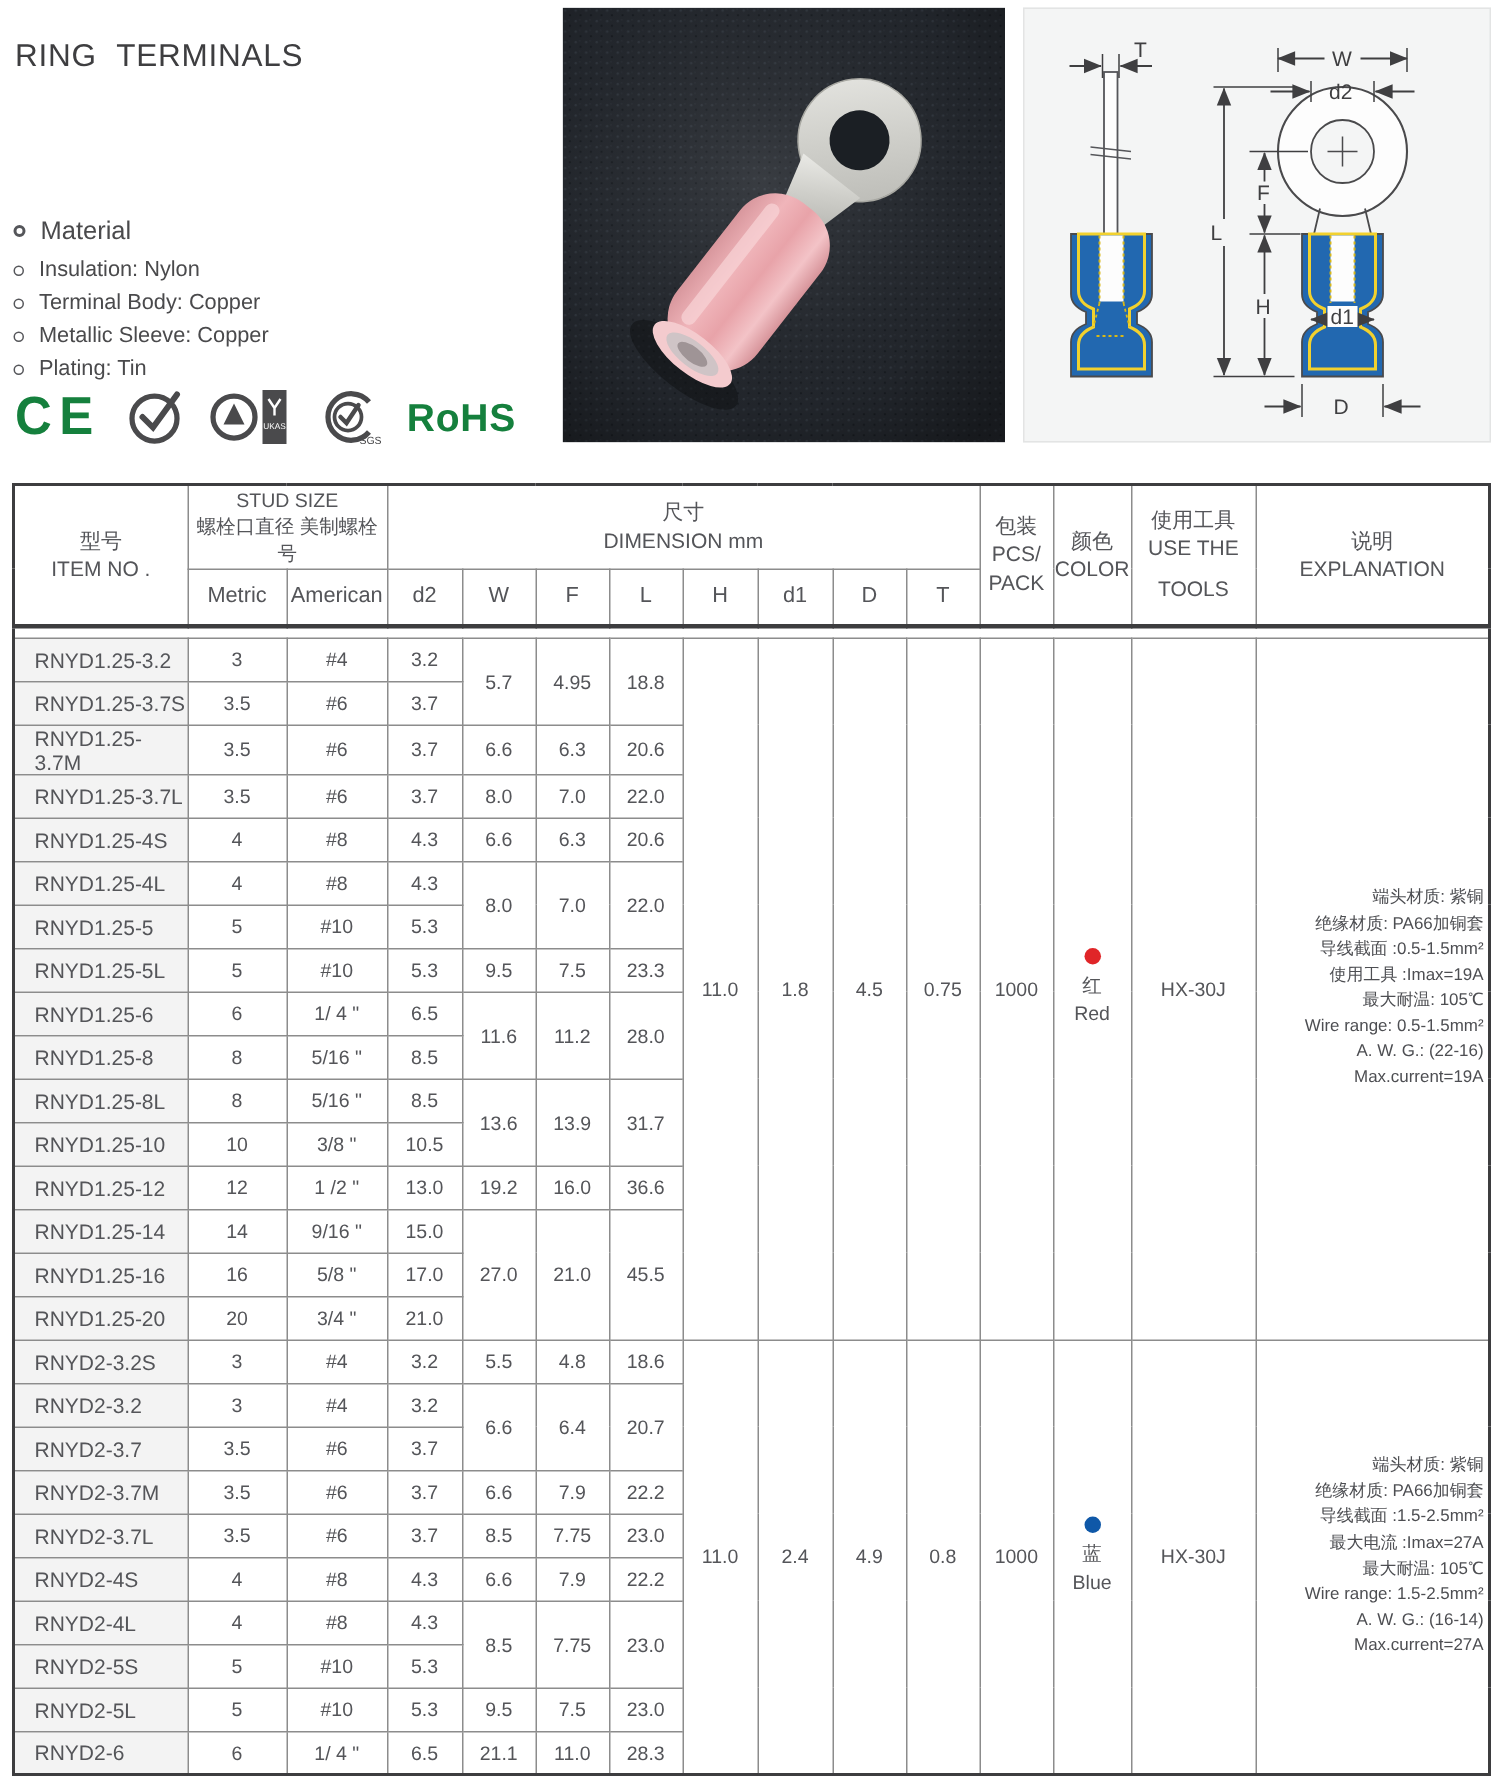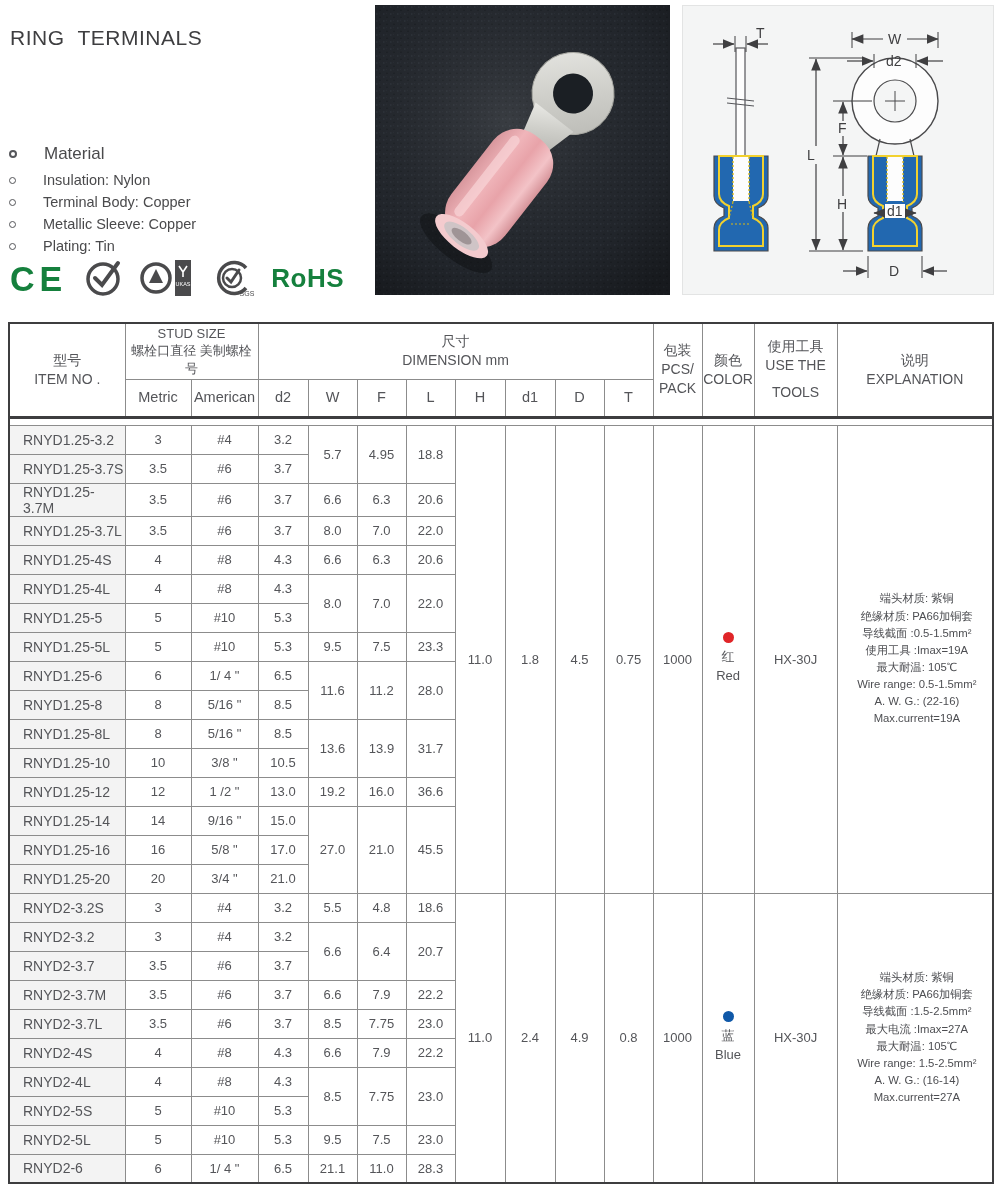--- a/index.html
+++ b/index.html
@@ -5,21 +5,21 @@
   * { box-sizing: border-box; }
   html,body { margin:0; padding:0; }
   body {
     width:1000px; height:1190px; position:relative; background:#fff;
     font-family:"Liberation Sans", sans-serif; color:#545559;
   }
   
   .brand { position:absolute; left:10px; top:4px; font-size:21px; font-weight:normal;
     color:#3e3e40; letter-spacing:.5px; word-spacing:7px; line-height:1.32;margin-top:20px; }
   .materials { position:absolute; left:9px; top:144px; }
-  .mat-row { display:flex; align-items:center; gap:27px; margin-bottom:5px; color:#4a4a4c; }
+  .mat-row { display:flex; align-items:center; gap:10px; margin-bottom:5px; color:#4a4a4c; }
   .mat-row.head { font-size:17px; margin-bottom:8px; }
   .mat-row.item { font-size:14.5px; margin-bottom:6px; }
   .bullet { width:8px; height:8px; border:2px solid #55565a; border-radius:50%; flex:0 0 auto; }
   .mat-row.item .bullet { width:7px; height:7px; border-width:1.5px; }
   .certs { position:absolute; left:10px; top:256px; display:flex; align-items:center; gap:15px; color:#15803d; }
   .ce { font-size:34px; font-weight:bold; letter-spacing:5px; transform:scaleY(1.05); }
   .rohs { font-size:26px; font-weight:bold; letter-spacing:.5px; }
   .badge svg { display:block; }
   
   .photo { position:absolute; left:375px; top:5px; width:295px; height:290px; overflow:hidden; }
@@ -35,21 +35,21 @@
     padding:0; font-size:13px; color:#545559; overflow:hidden; }
   .spec thead { border-bottom:3px solid #3d3d3f; }
   .spec thead th { font-weight:normal; font-size:14px; line-height:1.35; }
   .spec thead tr.h1 th { height:56px; }
   .spec thead tr.h2 th { height:38px; font-size:14.5px; }
   tbody.spacer td { border:none; height:8px; }
   tbody.rows td { height:29px; }
   td.item-cell { background:#f3f3f3; text-align:left; padding-left:13px; font-size:14px; }
   td.color-cell .dot { width:11px; height:11px; border-radius:50%; display:inline-block; margin-bottom:2px; }
   td.color-cell div { line-height:1.45; font-size:13px; }
-  td.expl-cell { text-align:center; font-size:11.3px; line-height:1.52; padding:6px 3px 6px 7px; color:#4d4e52; }
+  td.expl-cell { text-align:right; font-size:11.3px; line-height:1.52; padding:6px 3px 6px 7px; color:#4d4e52; }
   .sub2 { font-size:13px; }
 </style>
 </head>
 <body>
 
 <div class="brand">
   <div>RING  TERMINALS</div>
 </div>
 
 <div class="materials">

